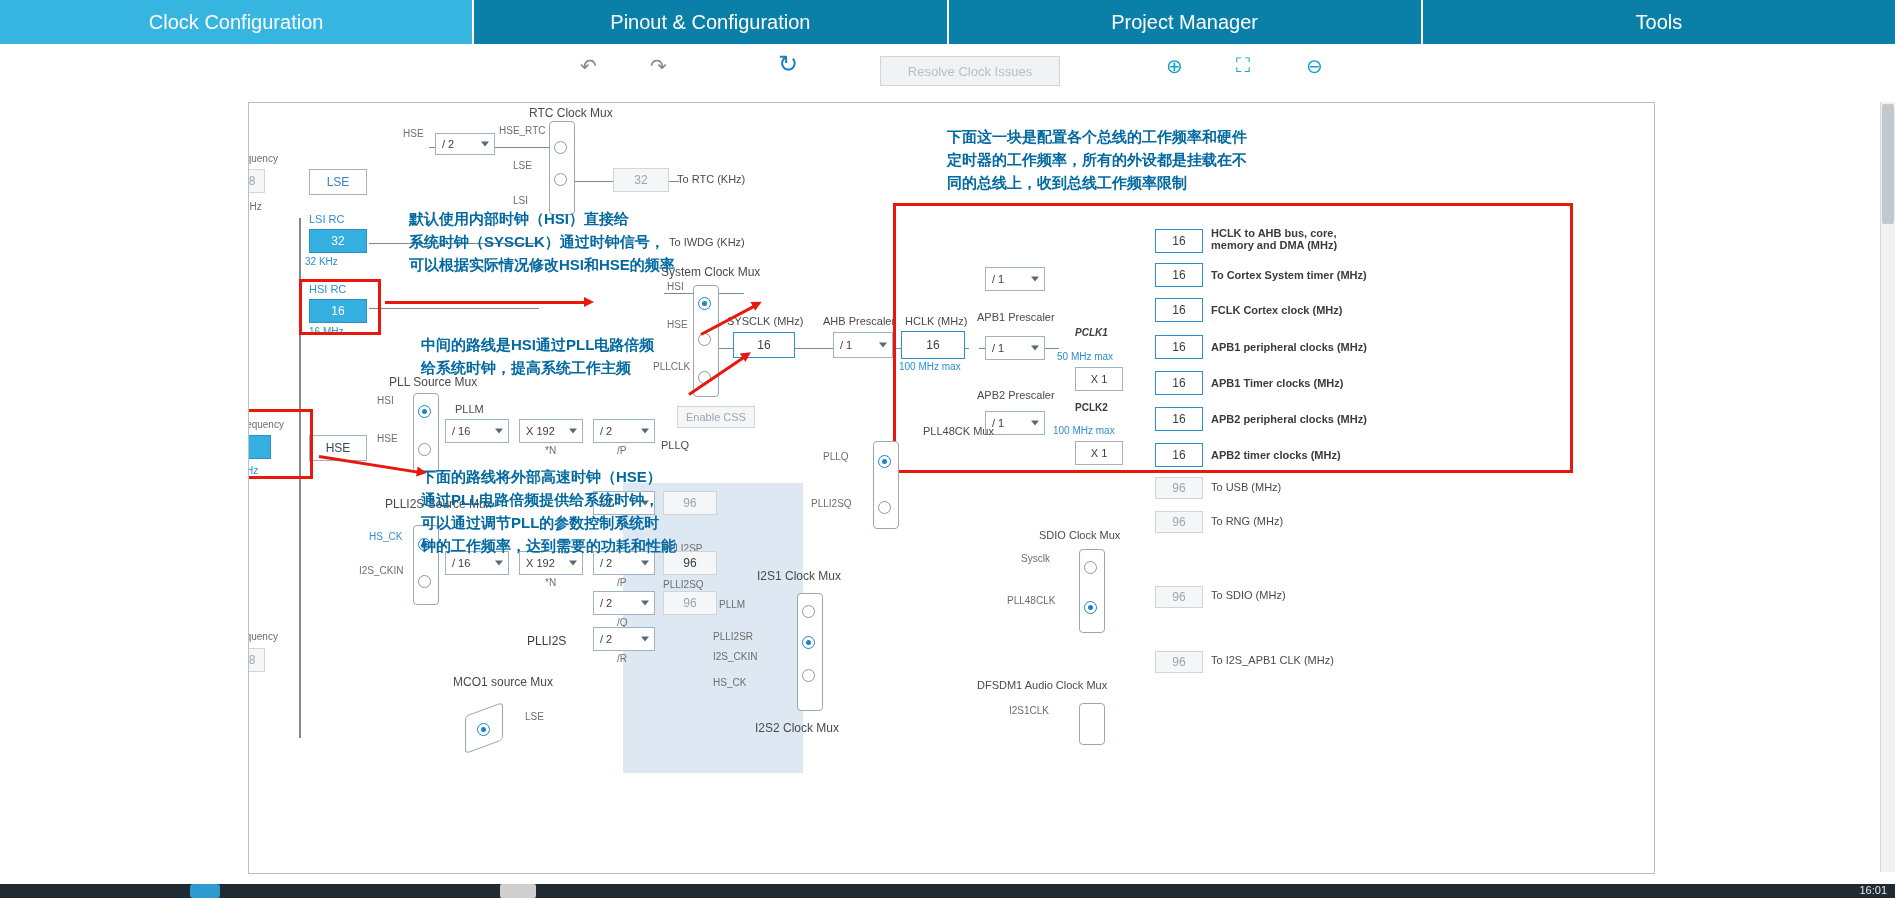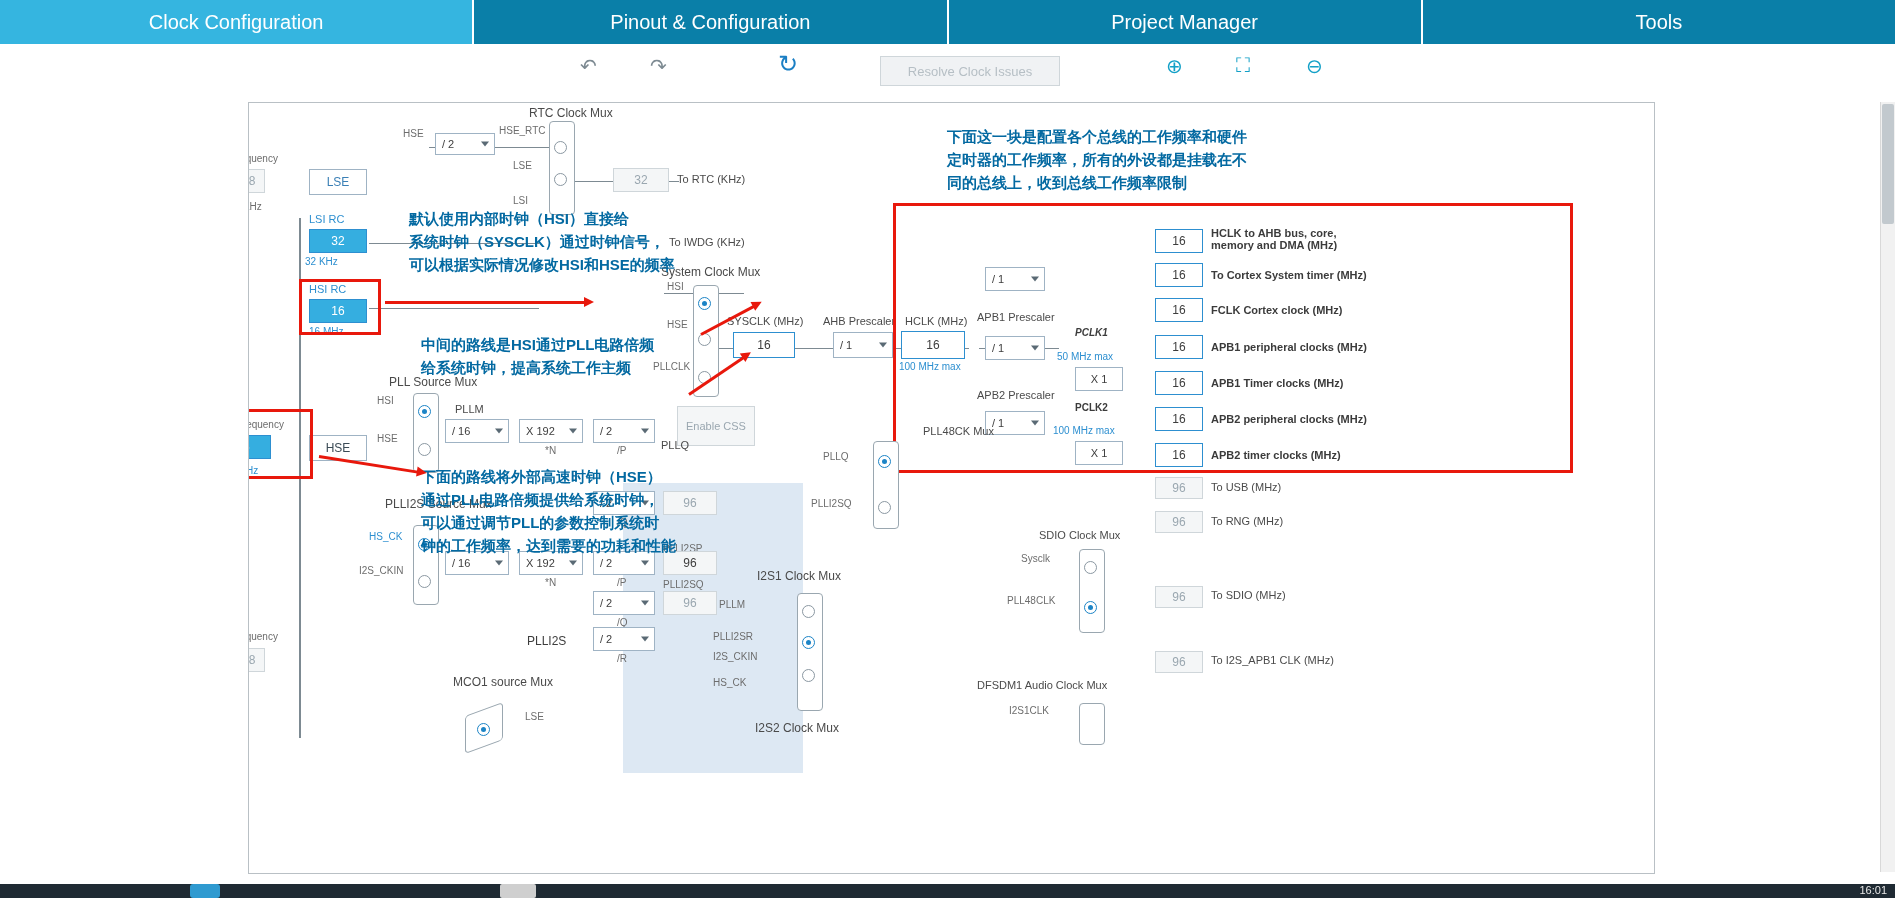--- a/index.html
+++ b/index.html
@@ -137,21 +137,21 @@
   <div class="lbl" style="left:412px;top:162px;font-size:12px;">System Clock Mux</div>
   <div class="lbl sm" style="left:418px;top:178px;">HSI</div>
   <div class="lbl sm" style="left:418px;top:216px;">HSE</div>
   <div class="lbl sm" style="left:404px;top:258px;">PLLCLK</div>
   <div class="mux" style="left:444px;top:182px;width:24px;height:110px;border-radius:4px;"></div>
   <div class="radio on" style="left:449px;top:194px;"></div>
   <div class="radio" style="left:449px;top:230px;"></div>
   <div class="radio" style="left:449px;top:268px;"></div>
   <div class="lbl" style="left:478px;top:212px;">SYSCLK (MHz)</div>
   <div class="box val" style="left:484px;top:229px;width:62px;height:26px;">16</div>
-  <div class="box gray" style="left:428px;top:303px;width:78px;height:40px;font-size:11px;">Enable CSS</div>
+  <div class="box gray" style="left:428px;top:303px;width:78px;height:22px;font-size:11px;">Enable CSS</div>
 
   <div class="lbl" style="left:574px;top:212px;">AHB Prescaler</div>
   <div class="sel-box" style="left:584px;top:229px;width:60px;height:26px;">
     <span>/ 1</span>
       <span class="car"></span>
   </div>
   <div class="lbl" style="left:656px;top:212px;">HCLK (MHz)</div>
   <div class="box val" style="left:652px;top:228px;width:64px;height:28px;">16</div>
   <div class="lbl sm blue" style="left:650px;top:258px;">100 MHz max</div>
 

